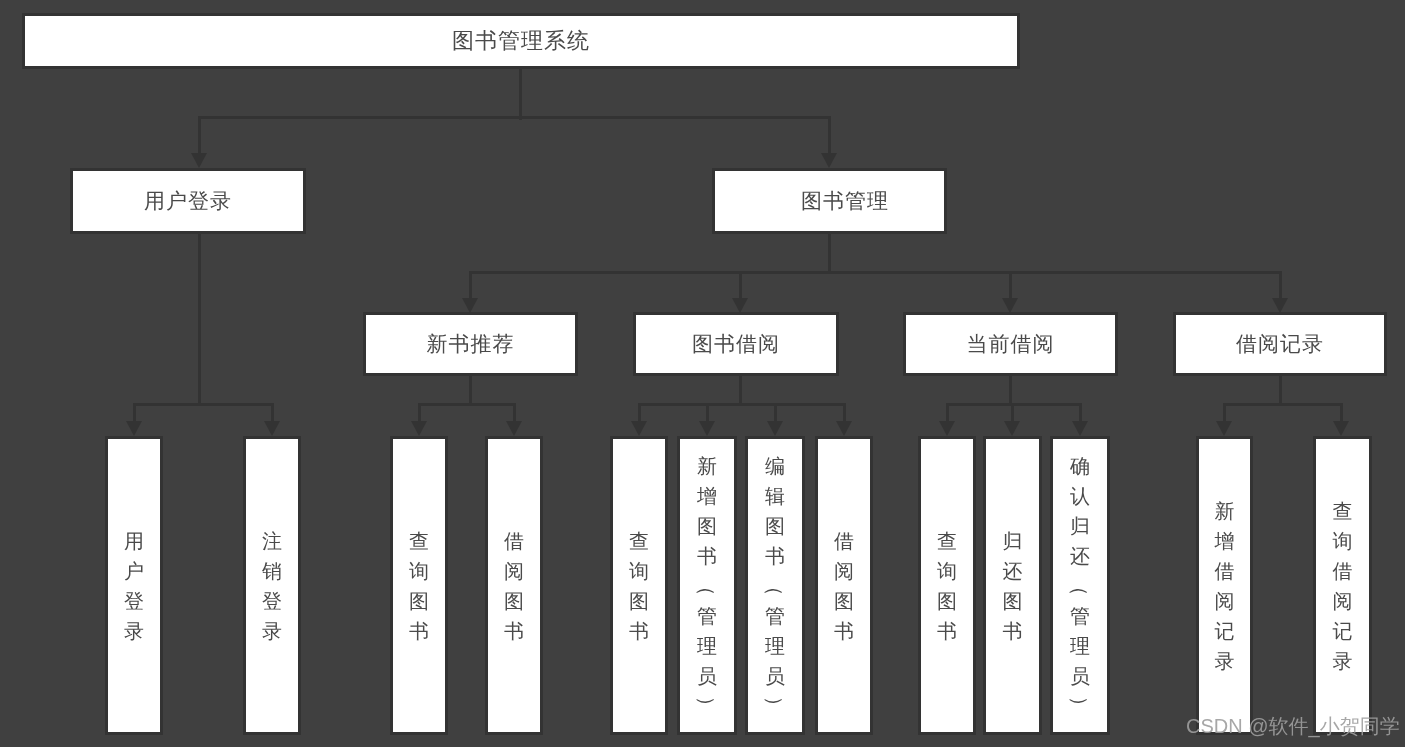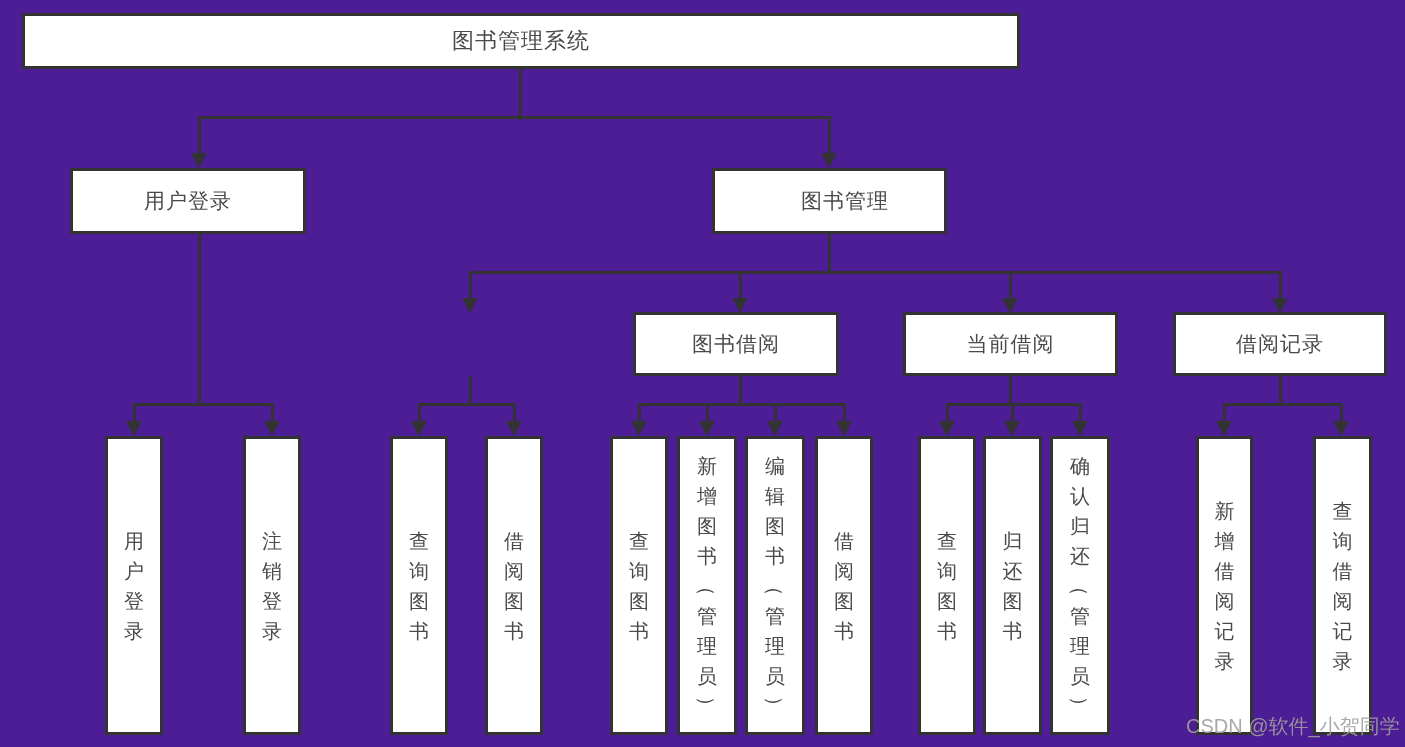--- a/index.html
+++ b/index.html
@@ -4,21 +4,21 @@
 <style>
   :root{
     --line:#333333;
     --text:#4a4a4a;
   }
   html,body{margin:0;padding:0;background:#ffffff;}
   body{font-family:"Liberation Sans", sans-serif;}
   .canvas{
     position:relative;
     width:1405px;height:747px;
-    background:#4c1d95;
+    background:#404040;
     overflow:hidden;
   }
   .box{
     position:absolute;
     border:3px solid var(--line);
     background:#ffffff;
     box-sizing:border-box;
     display:flex;align-items:center;justify-content:center;
   }
   .hlabel{
@@ -69,20 +69,23 @@
   </div>
 
   <div class="box" style="left:70px;top:168px;width:236px;height:66px;">
     <span class="hlabel">用户登录</span>
   </div>
 
   <div class="box" style="left:712px;top:168px;width:235px;height:66px;padding-left:31px;">
     <span class="hlabel">图书管理</span>
   </div>
 
+  <div class="box" style="left:363px;top:312px;width:215px;height:64px;">
+    <span class="hlabel">新书推荐</span>
+  </div>
 
   <div class="box" style="left:633px;top:312px;width:206px;height:64px;">
     <span class="hlabel">图书借阅</span>
   </div>
 
   <div class="box" style="left:903px;top:312px;width:215px;height:64px;font-family:Liberation Mono, monospace;">
     <span class="hlabel">当前借阅</span>
   </div>
 
   <div class="box" style="left:1173px;top:312px;width:214px;height:64px;">

